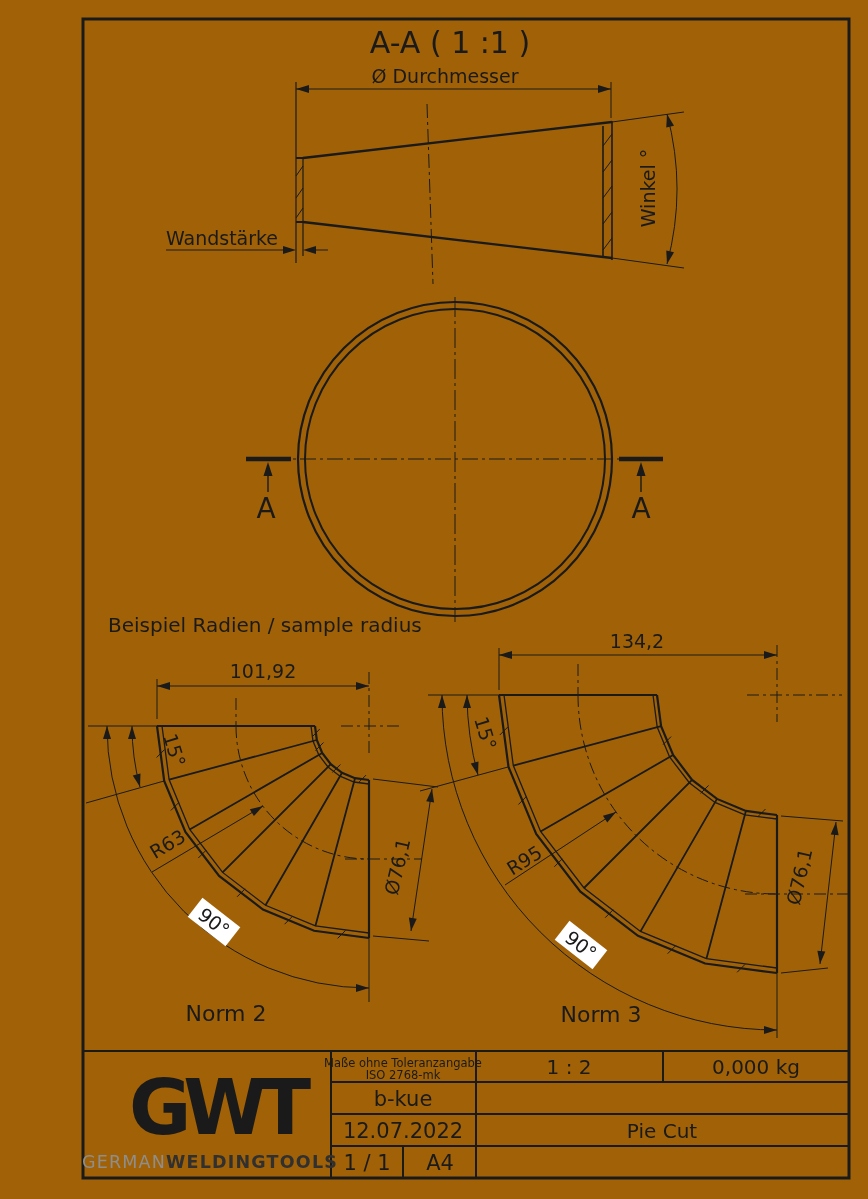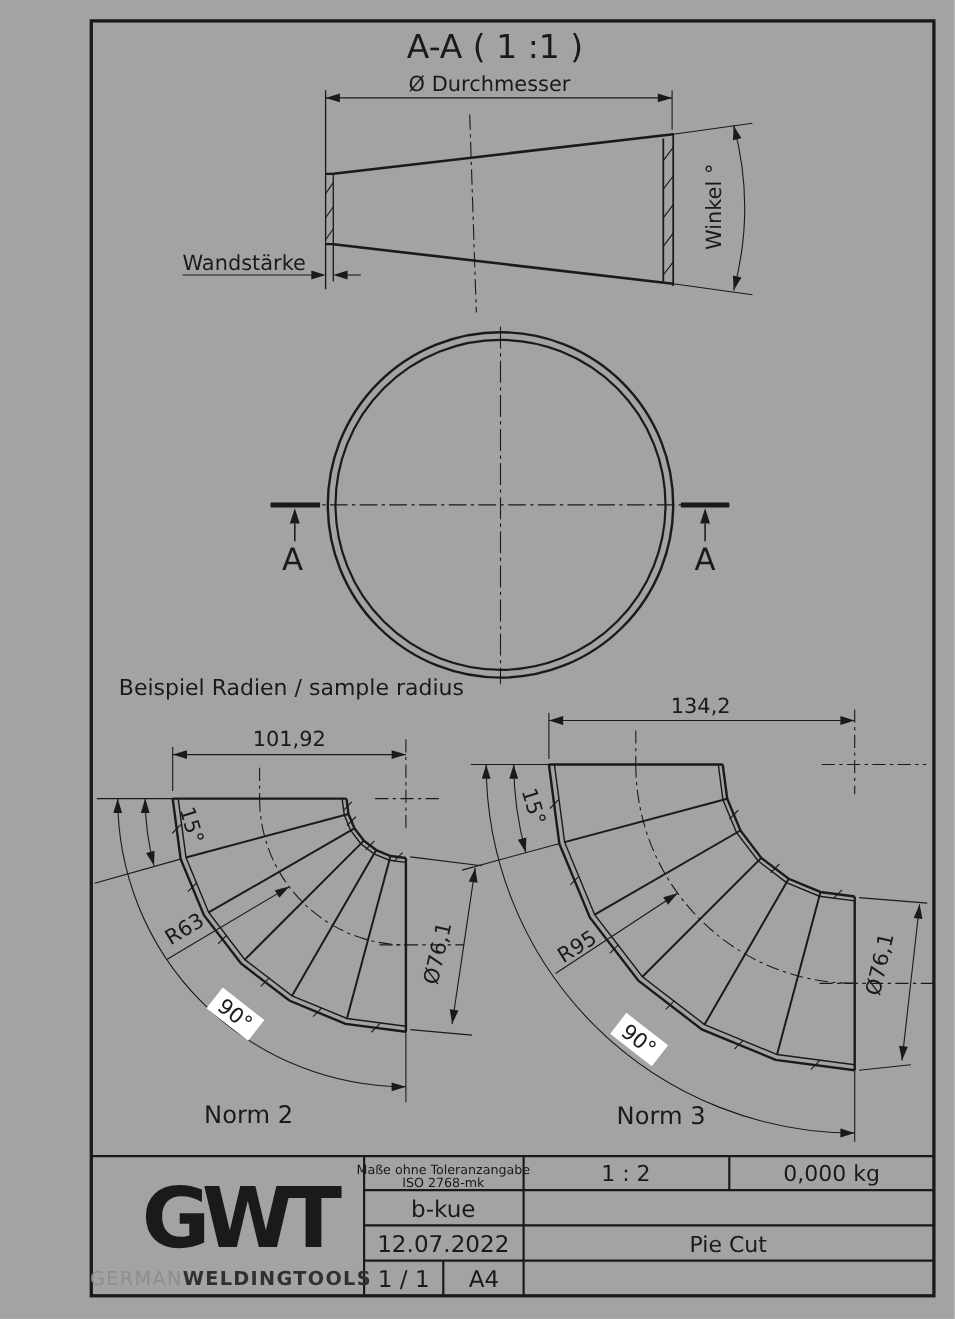--- a/index.html
+++ b/index.html
@@ -1,16 +1,16 @@
 <!DOCTYPE html>
 <html><head>
 <meta charset="utf-8">
 <style>
   html,body{margin:0;padding:0;background:#e8e8e8;}
-  .page{position:relative;width:868px;height:1199px;background:#a3a3a3;
+  .page{position:relative;width:868px;height:1199px;background:#a16207;
         font-family:"DejaVu Sans","Liberation Sans",sans-serif;}
   svg{position:absolute;left:0;top:0;}
   svg text{fill:#1a1a1a;}
 </style>
 </head>
 <body>
 
 <div class="page">
 <svg width="868" height="1199" viewBox="0 0 868 1199">
 

